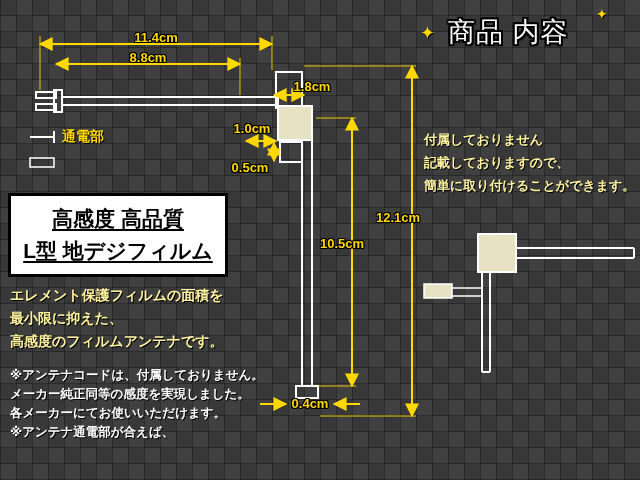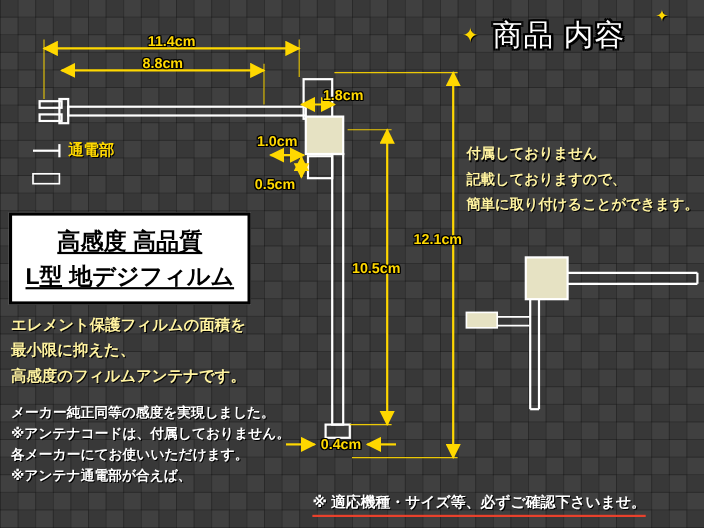--- a/index.html
+++ b/index.html
@@ -150,27 +150,26 @@
     <div>L型 地デジフィルム</div>
   </div>
 
   <div class="features">
     <div>エレメント保護フィルムの面積を</div>
     <div>最小限に抑えた、</div>
     <div>高感度のフィルムアンテナです。</div>
   </div>
 
   <div class="notes">
+    <div>※アンテナコードは、付属しておりません。</div>
     <div>メーカー純正同等の感度を実現しました。</div>
-    <div>※アンテナコードは、付属しておりません。</div>
     <div>各メーカーにてお使いいただけます。</div>
     <div>※アンテナ通電部が合えば、</div>
   </div>
 
   <div class="seal-note">
     <div>付属しておりません</div>
     <div>記載しておりますので、</div>
     <div>簡単に取り付けることができます。</div>
   </div>
 
-  <div class="footer-note">※ 適応機種・サイズ等、必ずご確認下さいませ。</div>
 
 </div>
 
 </body></html>

